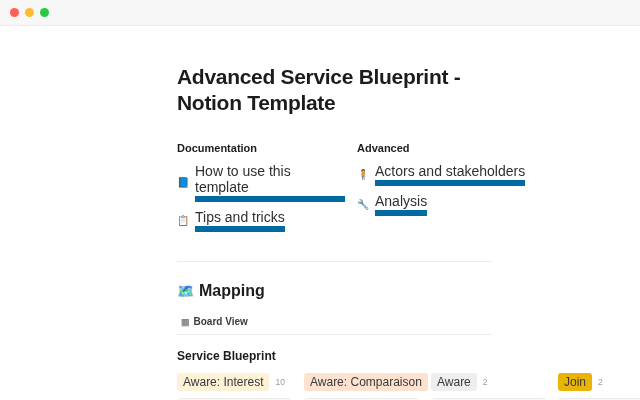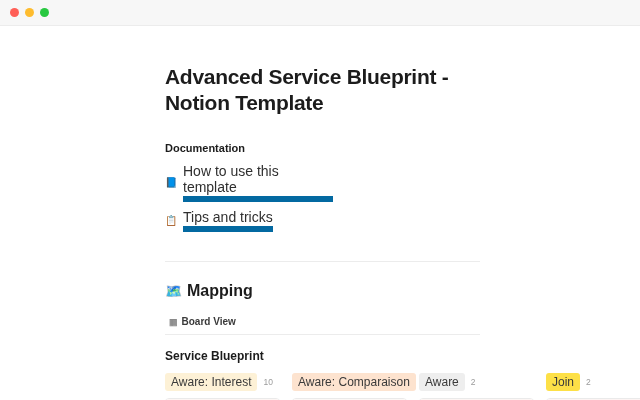--- a/index.html
+++ b/index.html
@@ -22,21 +22,21 @@
     align-items: center;
     padding-left: 10px;
     gap: 6px;
   }
   .dot { width: 9px; height: 9px; border-radius: 50%; display: inline-block; }
   .dot.red { background: #ff5f57; }
   .dot.yellow { background: #febc2e; }
   .dot.green { background: #28c840; }
 
   .page {
-    padding: 0 0 0 0;
+    padding: 0 0 0 12px;
     height: 374px;
     overflow: hidden;
     position: relative;
   }
   .content {
     margin-left: 165px;
     padding-top: 38px;
     width: 475px;
   }
   h1.title {
@@ -183,20 +183,33 @@
             <span class="emoji">📘</span>
             <span class="link-text">How to use this template</span>
           </div>
 
           <div class="link-row">
             <span class="emoji">📋</span>
             <span class="link-text">Tips and tricks</span>
           </div>
         </div>
 
+        <div class="col second">
+          <div class="col-head">Advanced</div>
+
+          <div class="link-row">
+            <span class="emoji">🧍</span>
+            <span class="link-text">Actors and stakeholders</span>
+          </div>
+
+          <div class="link-row">
+            <span class="emoji">🔧</span>
+            <span class="link-text">Analysis</span>
+          </div>
+        </div>
 
       </div>
 
       <div class="divider"></div>
 
       <h2 class="section">
         <span class="emoji">🗺️</span>
         <span>Mapping</span>
       </h2>
 
@@ -283,21 +296,21 @@
                 <circle cx="30" cy="26" r="4" fill="#f6c6bd"></circle>
                 <circle cx="84" cy="22" r="3" fill="#f6c6bd"></circle>
               </svg>
             </div>
 
           </div>
         </div>
 
         <div class="board-col">
           <div class="col-header">
-            <span class="chip" style="background:#fde047">Join</span>
+            <span class="chip" style="background:#eab308">Join</span>
             <span class="count">2</span>
           </div>
           <div class="card">
             <div class="card-img" style="background:#fdf4f3">
               <svg width="113" height="72" viewBox="0 0 113 72">
                 <rect width="113" height="72" fill="#fdf4f3"></rect>
                 <ellipse cx="56" cy="64" rx="38" ry="4" fill="#f6dcd6"></ellipse>
                 <path d="M24 38 q6 -8 12 0 l3 18 h-18z" fill="#f3b6ad"></path>
                 <circle cx="30" cy="30" r="4.5" fill="#2b2b2b"></circle>
                 <path d="M44 34 q7 -9 14 0 l3 22 h-20z" fill="#e8565a"></path>

